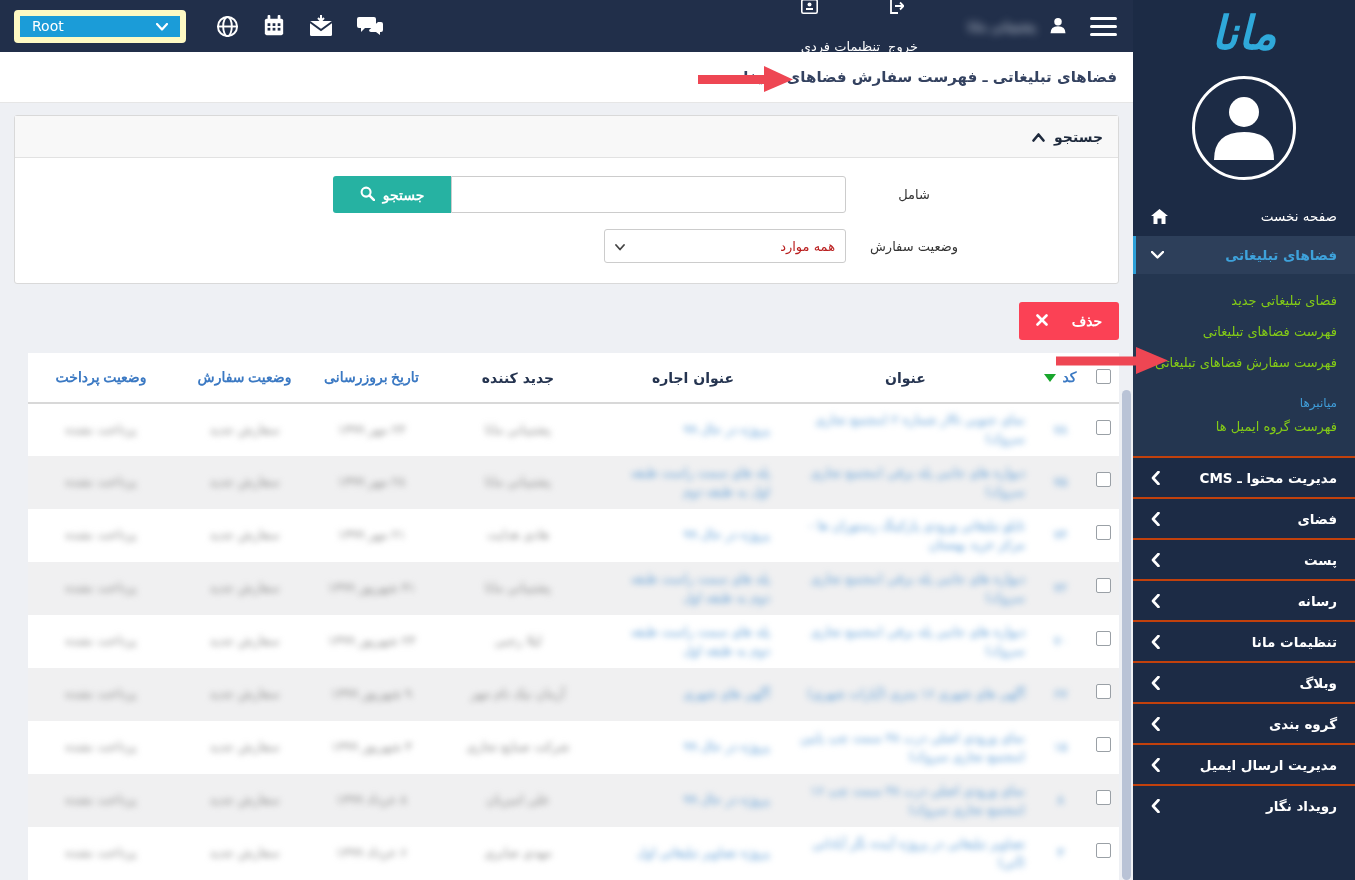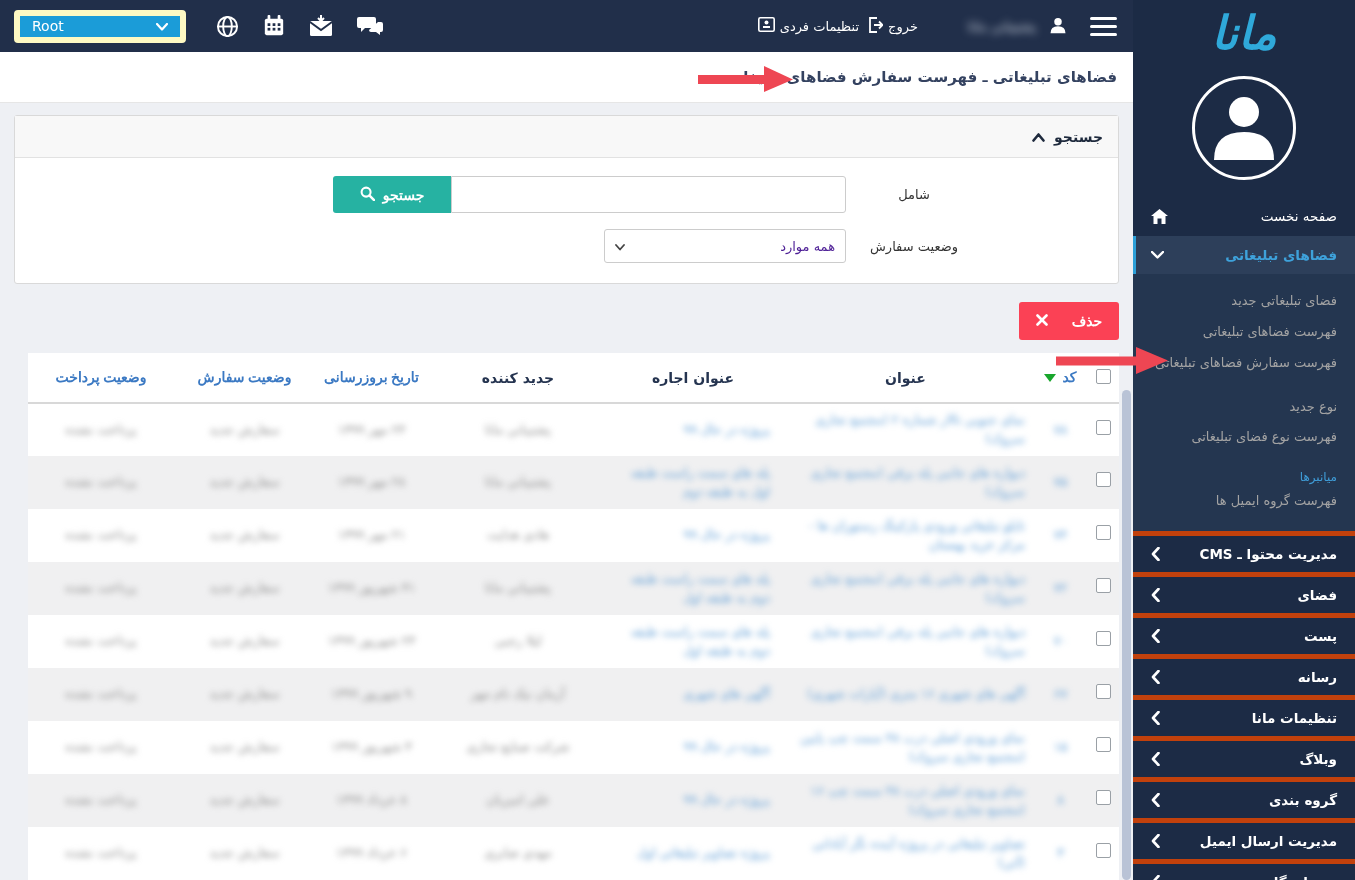--- a/index.html
+++ b/index.html
@@ -8,55 +8,55 @@
 
   
   .sidebar { width:222px; flex-shrink:0; background:#1c2b45; color:#fff; overflow:hidden; }
   .logo-wrap { text-align:center; padding-top:8px; height:62px; }
   .logo-text { font-size:46px; font-weight:bold; font-style:italic; color:#2fa9da; line-height:1.1; letter-spacing:-2px; }
   .avatar { width:104px; height:104px; margin:14px auto 16px; border:3px solid #fff; border-radius:50%; display:flex; align-items:center; justify-content:center; overflow:hidden; }
   .side-home { height:40px; display:flex; align-items:center; justify-content:space-between; padding:0 18px; font-size:13.5px; font-weight:normal; color:#fff; cursor:pointer; }
   .side-parent { height:38px; display:flex; align-items:center; justify-content:space-between; padding:0 18px 0 15px; background:#2d3f5a; border-left:3px solid #2da0d8; color:#3ea2db; font-size:13.5px; font-weight:bold; cursor:pointer; }
   .submenu { background:#243650; padding:12px 0 14px; }
   .submenu-group { margin-bottom:13px; }
-  .submenu-item { padding:6px 18px; font-size:13px; color:#a3a3a3; text-align:right; cursor:pointer; line-height:1.45; }
+  .submenu-item { padding:6px 18px; font-size:13px; color:#84cc16; text-align:right; cursor:pointer; line-height:1.45; }
   .shortcuts-header { padding:4px 18px 2px; font-size:12px; color:#3f9dd8; text-align:right; }
-  .side-item { height:41px; display:flex; align-items:center; justify-content:space-between; padding:0 18px; font-size:13.5px; font-weight:bold; color:#fff; border-top:5px solid #c2410c; cursor:pointer; }
+  .side-item { height:41px; display:flex; align-items:center; justify-content:space-between; padding:0 18px; font-size:13.5px; font-weight:bold; color:#fff; border-top:2px solid #c2410c; cursor:pointer; }
   .chev { display:inline-flex; }
 
   
   .main { flex:1; display:flex; flex-direction:column; position:relative; background:#eef0f4; }
 
   .topbar { height:52px; background:#212f4a; display:flex; align-items:center; direction:ltr; padding:0 10px 0 14px; flex-shrink:0; }
   .root-select { width:172px; height:33px; background:#1b9cd8; border:6px solid #fef9c3; border-radius:4px; color:#fff; font-size:14px; display:flex; align-items:center; justify-content:space-between; padding:0 12px; cursor:pointer; }
   .quick-icons { display:flex; align-items:center; gap:24px; margin-left:30px; }
   .qicon { display:inline-flex; cursor:pointer; }
   .topbar-right { margin-left:auto; display:flex; align-items:center; direction:ltr; gap:8px; color:#fff; font-size:13px; }
-  .tb-link { display:flex; align-items:center; gap:5px; cursor:pointer; white-space:nowrap; }
+  .tb-link { display:flex; align-items:flex-start; gap:22px; cursor:pointer; white-space:nowrap;flex-direction:column; }
   .blur-name { filter:blur(4px); color:#dfe6f0; font-size:13px; margin-left:42px; margin-right:4px; white-space:nowrap; }
   .hamburger { width:27px; display:flex; flex-direction:column; gap:5px; margin:0 6px 0 14px; cursor:pointer; }
   .hamburger span { display:block; height:3px; background:#fff; border-radius:2px; }
 
   .titlebar { height:51px; background:#fff; border-bottom:1px solid #e6e6e6; display:flex; align-items:center; padding:0 16px; flex-shrink:0; }
   .page-title { font-size:15px; font-weight:bold; color:#344260; }
 
   .content { flex:1; padding:12px 14px 0; position:relative; }
 
   
   .card { background:#fff; border:1px solid #d9d9d9; border-radius:3px; }
   .card-header { height:42px; background:#f8f8f8; border-bottom:1px solid #e2e2e2; display:flex; align-items:center; gap:9px; padding:0 15px; font-size:14px; font-weight:bold; color:#1e2a3d; cursor:pointer; }
   .card-body { padding:18px 0 20px; }
   .form-row { display:flex; align-items:center; margin-bottom:16px; }
   .form-row:last-child { margin-bottom:0; }
   .label-offset { width:136px; flex-shrink:0; }
   .label-cell { width:136px; flex-shrink:0; text-align:center; font-size:13px; color:#333; }
   .input-group { display:flex; }
   .text-input { width:395px; height:37px; border:1px solid #ccc; border-radius:0 3px 3px 0; padding:0 10px; font-size:13px; outline:none; background:#fff; }
   .search-btn { width:118px; height:37px; background:#26b2a2; border:none; border-radius:3px 0 0 3px; color:#fff; font-size:14px; font-weight:bold; display:flex; align-items:center; justify-content:center; gap:8px; cursor:pointer; }
-  .select-box { width:242px; height:34px; border:1px solid #ccc; border-radius:3px; background:#fff; display:flex; align-items:center; justify-content:space-between; padding:0 10px; font-size:13px; color:#4c1d95; cursor:pointer; }
+  .select-box { width:242px; height:34px; border:1px solid #ccc; border-radius:3px; background:#fff; display:flex; align-items:center; justify-content:space-between; padding:0 10px; font-size:13px; color:#b91c1c; cursor:pointer; }
 
   .actions-row { margin-top:18px; text-align:right; direction:ltr; padding-left:16px; }
   .delete-btn { width:100px; height:38px; background:#fb4155; border:none; border-radius:3px; color:#fff; font-size:14px; font-weight:bold; display:inline-flex; align-items:center; justify-content:center; gap:24px; cursor:pointer; direction:rtl; }
 
   
   .grid { width:1091px; margin-top:13px; border-collapse:collapse; table-layout:fixed; }
   .grid th { height:50px; background:#fff; border-bottom:2px solid #d8d8d8; font-size:14px; font-weight:bold; text-align:center; vertical-align:middle; }
   .grid th.link { color:#3b79c3; cursor:pointer;font-family:Liberation Serif, serif; }
   .grid th.plain { color:#253450; }
   .grid td { height:53px; text-align:center; vertical-align:middle; font-size:12.5px; padding:4px 8px; line-height:1.5; }
@@ -109,24 +109,20 @@
           <polyline points="1,1 6.5,6.5 12,1" fill="none" stroke="#fff" stroke-width="2.4" stroke-linecap="round" stroke-linejoin="round"></polyline>
         </svg>
     </span>
   </div>
 
   <div class="submenu">
       <div class="submenu-group">
         <div class="submenu-item">فضای تبلیغاتی جدید</div>
         <div class="submenu-item">فهرست فضاهای تبلیغاتی</div>
         <div class="submenu-item">فهرست سفارش فضاهای تبلیغاتی</div>
-      </div>
-      <div class="submenu-group">
-        <div class="submenu-item">نوع جدید</div>
-        <div class="submenu-item">فهرست نوع فضای تبلیغاتی</div>
       </div>
       <div class="shortcuts-header">میانبرها</div>
       <div class="submenu-item">فهرست گروه ایمیل ها</div>
     </div>
 
   <div id="side-items">
       <div class="side-item">
         <span>مدیریت محتوا ـ CMS</span>
         <span class="chev">
           <svg width="9" height="14" viewBox="0 0 9 14">

